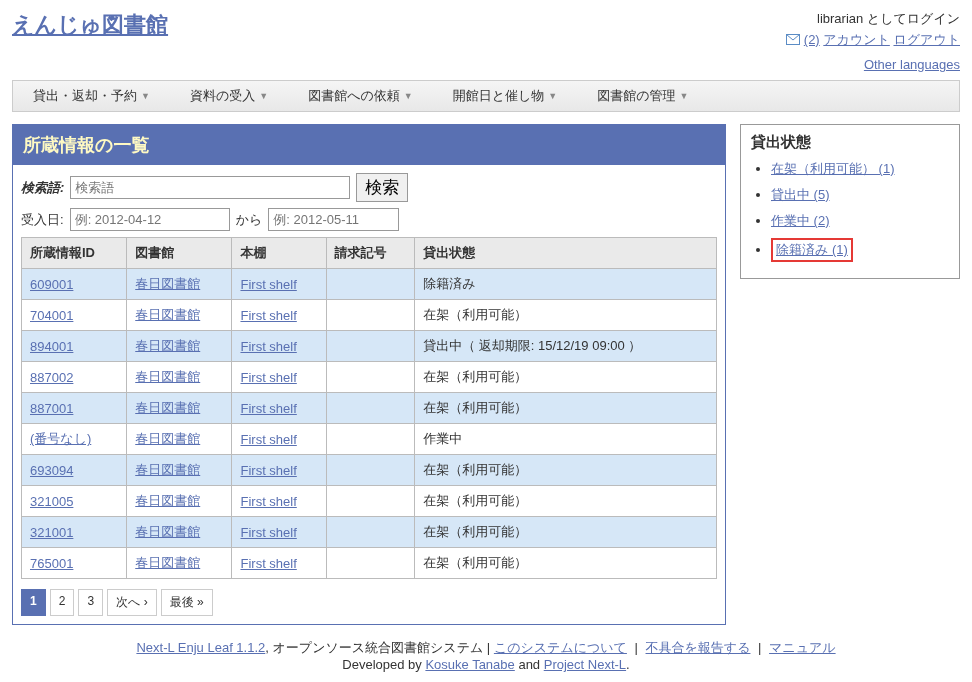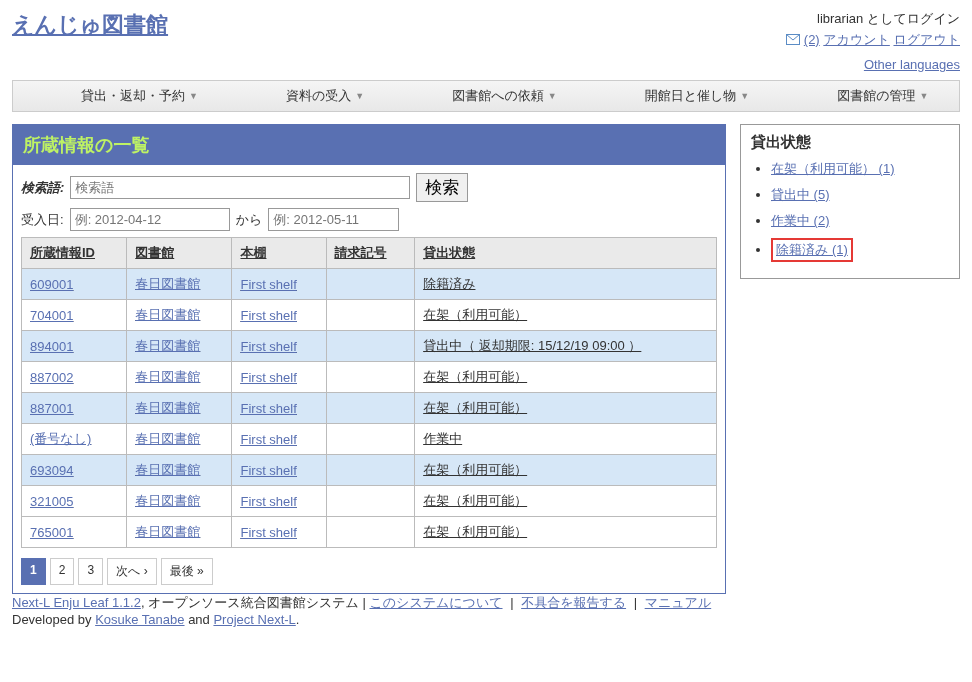--- a/index.html
+++ b/index.html
@@ -11,52 +11,52 @@
     .site-title { font-size: 22px; font-weight: bold; color: #5970B2; text-decoration: underline; }
     .header-right { text-align: right; font-size: 13px; }
     .header-right a { color: #5970B2; text-decoration: underline; }
     .mail-icon { display: inline-block; vertical-align: middle; }
     .login-line { margin-bottom: 3px; }
     .account-line { margin-bottom: 8px; }
     .other-lang { display: block; margin-top: 6px; }
     
     .navbar { display: flex; background: linear-gradient(#f5f5f5, #e8e8e8); border: 1px solid #ccc; margin-bottom: 12px; }
     .nav-item { padding: 6px 20px; color: #333; cursor: pointer; display: flex; align-items: center; gap: 4px; flex: 0 0 auto; }
-    .nav-item .nav-label { color: #333; margin-left: 48px; }
+    .nav-item .nav-label { color: #333; }
     .dropdown-arrow { font-size: 9px; color: #888; }
     
     .main-area { display: flex; gap: 14px; }
     .content { flex: 1; border: 1px solid #5970B2; }
-    .page-header { background: #5970B2; color: #bef264; padding: 8px 10px; font-size: 18px; font-weight: bold; }
+    .page-header { background: #5970B2; color: #fef9c3; padding: 8px 10px; font-size: 18px; font-weight: bold; }
     .content-body { padding: 8px; }
     
     .search-row { display: flex; align-items: center; gap: 6px; margin-bottom: 6px; }
     .search-label { font-weight: bold; font-size: 13px; font-style: italic; }
     .search-input { border: 1px solid #999; padding: 3px 4px; font-size: 13px; }
     .search-btn { padding: 2px 8px; font-size: 17px; border: 1px solid #999; background: #f0f0f0; cursor: pointer; }
     
-    table { width: 100%; border-collapse: collapse; margin-top: 2px; text-decoration: underline; }
+    table { width: 100%; border-collapse: collapse; margin-top: 2px; }
     th, td { border: 1px solid #bbb; padding: 6px 8px; text-align: left; font-size: 13px; }
     th { background: #eaeaea; font-weight: bold; }
     tr.odd { background: #D6E7F7; }
     tr.even { background: #fff; }
     td a { color: #5970B2; text-decoration: underline; }
     
     .pagination { margin-top: 10px; display: flex; gap: 4px; }
     .pg-btn { border: 1px solid #ccc; padding: 4px 8px; font-size: 12px; cursor: pointer; background: #fff; color: #333; }
     .pg-btn.active { background: #5970B2; color: #fff; border-color: #5970B2; font-weight: bold; }
     
     .sidebar { width: 220px; border: 1px solid #999; padding: 8px 10px; align-self: flex-start; }
     .sidebar h3 { font-size: 15px; font-weight: bold; margin-bottom: 8px; }
     .sidebar ul { list-style: disc; padding-left: 20px; }
     .sidebar li { margin-bottom: 8px; font-size: 13px; }
     .sidebar a { color: #5970B2; text-decoration: underline; }
     .highlighted { border: 2px solid #E53935; padding: 1px 3px; display: inline-block; }
     
-    .footer { font-size: 13px; }
+    .footer { margin-top: 14px; font-size: 13px; text-align: center; }
     .footer a { color: #5970B2; text-decoration: underline; }
     .footer-sep { margin: 0 4px; }
   </style>
 </head>
 <body>
 
 <div class="container">
   <div class="header">
     <a href="#" class="site-title">えんじゅ図書館</a>
     <div class="header-right">
@@ -98,21 +98,21 @@
         <span class="dropdown-arrow">▼</span>
       </div>
   </div>
 
   <div class="main-area">
     <div class="content">
       <div class="page-header">所蔵情報の一覧</div>
       <div class="content-body">
         <div class="search-row">
           <span class="search-label">検索語:</span>
-          <input class="search-input" style="width: 340px;" placeholder="検索語">
+          <input class="search-input" style="width: 280px;" placeholder="検索語">
           <button class="search-btn">検索</button>
         </div>
         <div class="search-row">
           <span>受入日:</span>
           <input class="search-input" style="width: 160px;" placeholder="例: 2012-04-12">
           <span>から</span>
           <input class="search-input" style="width: 131px;" placeholder="例: 2012-05-11">
         </div>
 
         <table>
@@ -175,20 +175,27 @@
                 <td></td>
                 <td>在架（利用可能）</td>
               </tr>
               <tr class="even">
                 <td><a href="#">321005</a></td>
                 <td><a href="#">春日図書館</a></td>
                 <td><a href="#">First shelf</a></td>
                 <td></td>
                 <td>在架（利用可能）</td>
               </tr>
+              <tr class="odd">
+                <td><a href="#">321001</a></td>
+                <td><a href="#">春日図書館</a></td>
+                <td><a href="#">First shelf</a></td>
+                <td></td>
+                <td>在架（利用可能）</td>
+              </tr>
               <tr class="even">
                 <td><a href="#">765001</a></td>
                 <td><a href="#">春日図書館</a></td>
                 <td><a href="#">First shelf</a></td>
                 <td></td>
                 <td>在架（利用可能）</td>
               </tr>
             </tbody>
         </table>
 

